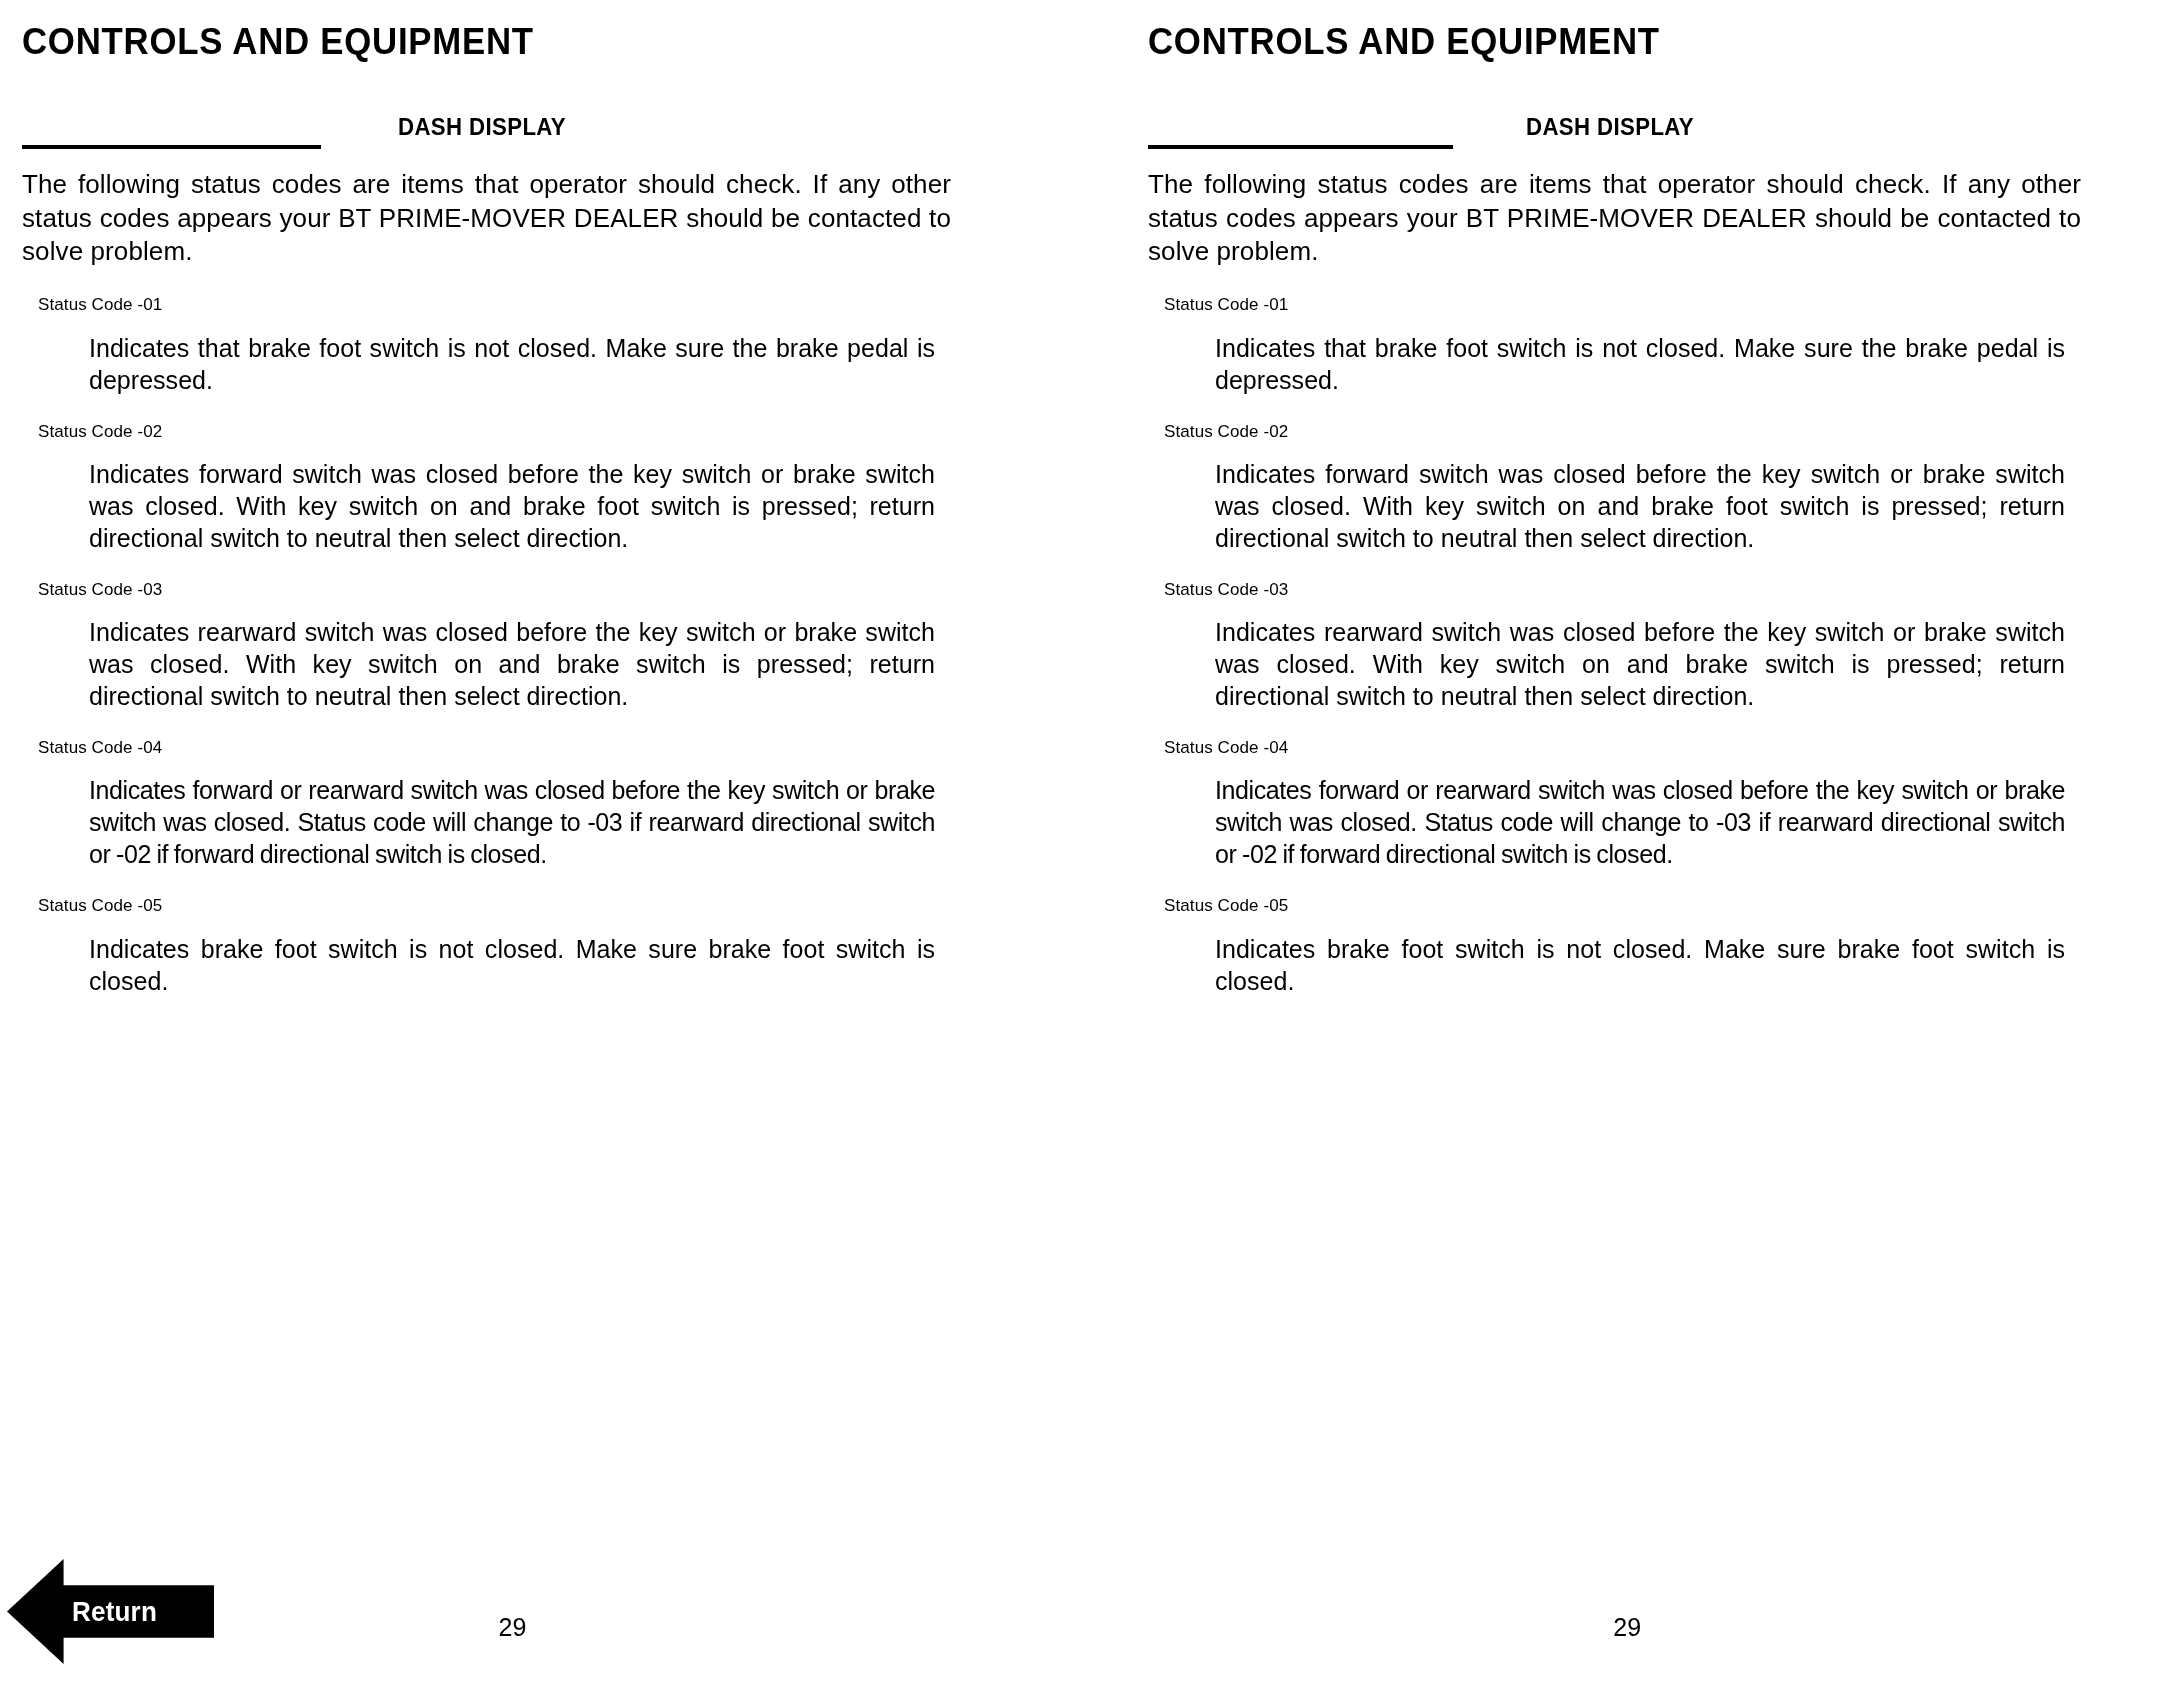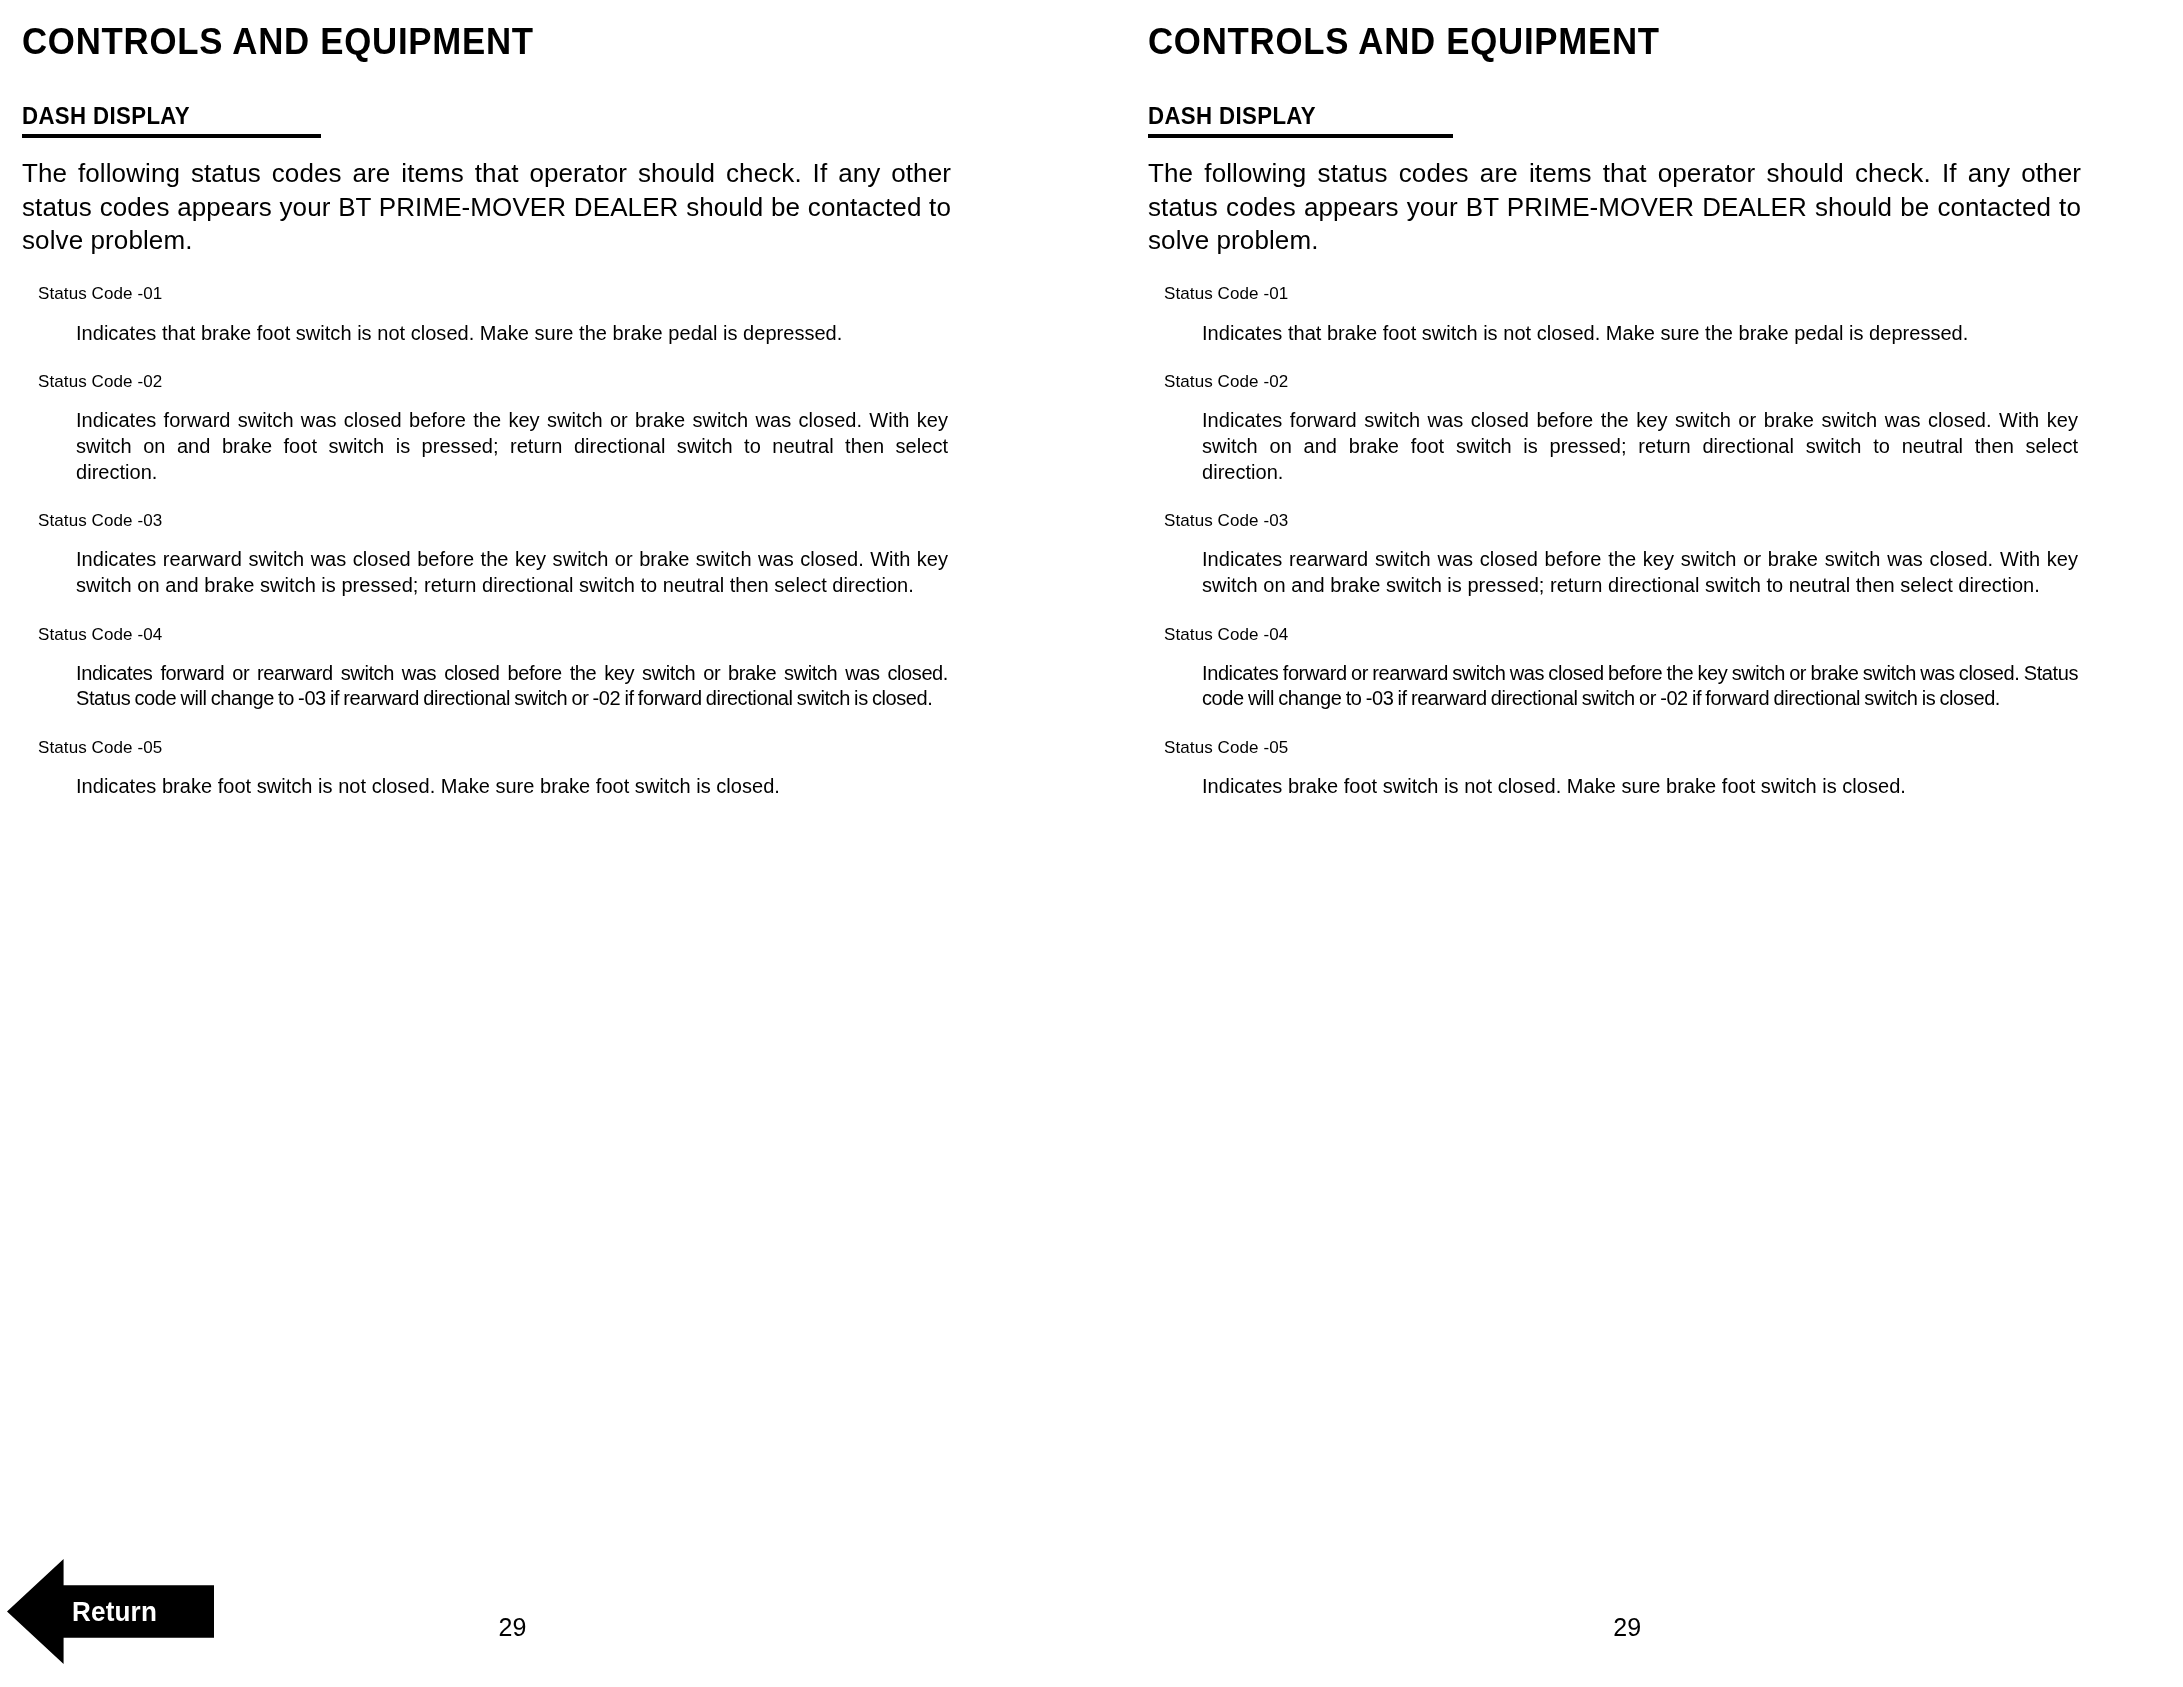--- a/index.html
+++ b/index.html
@@ -49,22 +49,23 @@
     font-size: 37px;
     font-weight: 700;
     letter-spacing: 0.8px;
     line-height: 1.02;
     transform: scaleX(0.94);
     transform-origin: left center;
     white-space: nowrap;
   }
 
   .section-head-wrap {
-    margin-top: 43px;
+    margin-top: 54px;
     position: relative;
+    text-align: center;
   }
   .section-head {
     margin: 0;
     font-size: 23.4px;
     font-weight: 700;
     letter-spacing: 0.4px;
     line-height: 1.05;
     transform: scaleX(0.95);
     transform-origin: left center;
     display: inline-block;
@@ -97,23 +98,23 @@
     margin-top: 25px;
   }
   .code-title {
     margin: 16px;
     font-size: 17px;
     font-weight: 400;
     line-height: 1.25;
     letter-spacing: 0.1px;
   }
   .code-body {
-    margin: 3px;
+    margin: 16px;
     padding-left: 51px;
-    font-size: 20px;
+    font-size: 25px;
     line-height: 1.28;
     text-align: justify;
     text-justify: inter-word;
     letter-spacing: 0.03px;
   }
   
   .tight   { letter-spacing: -0.4px; word-spacing: -1px; }
 
   
   .page-number {

